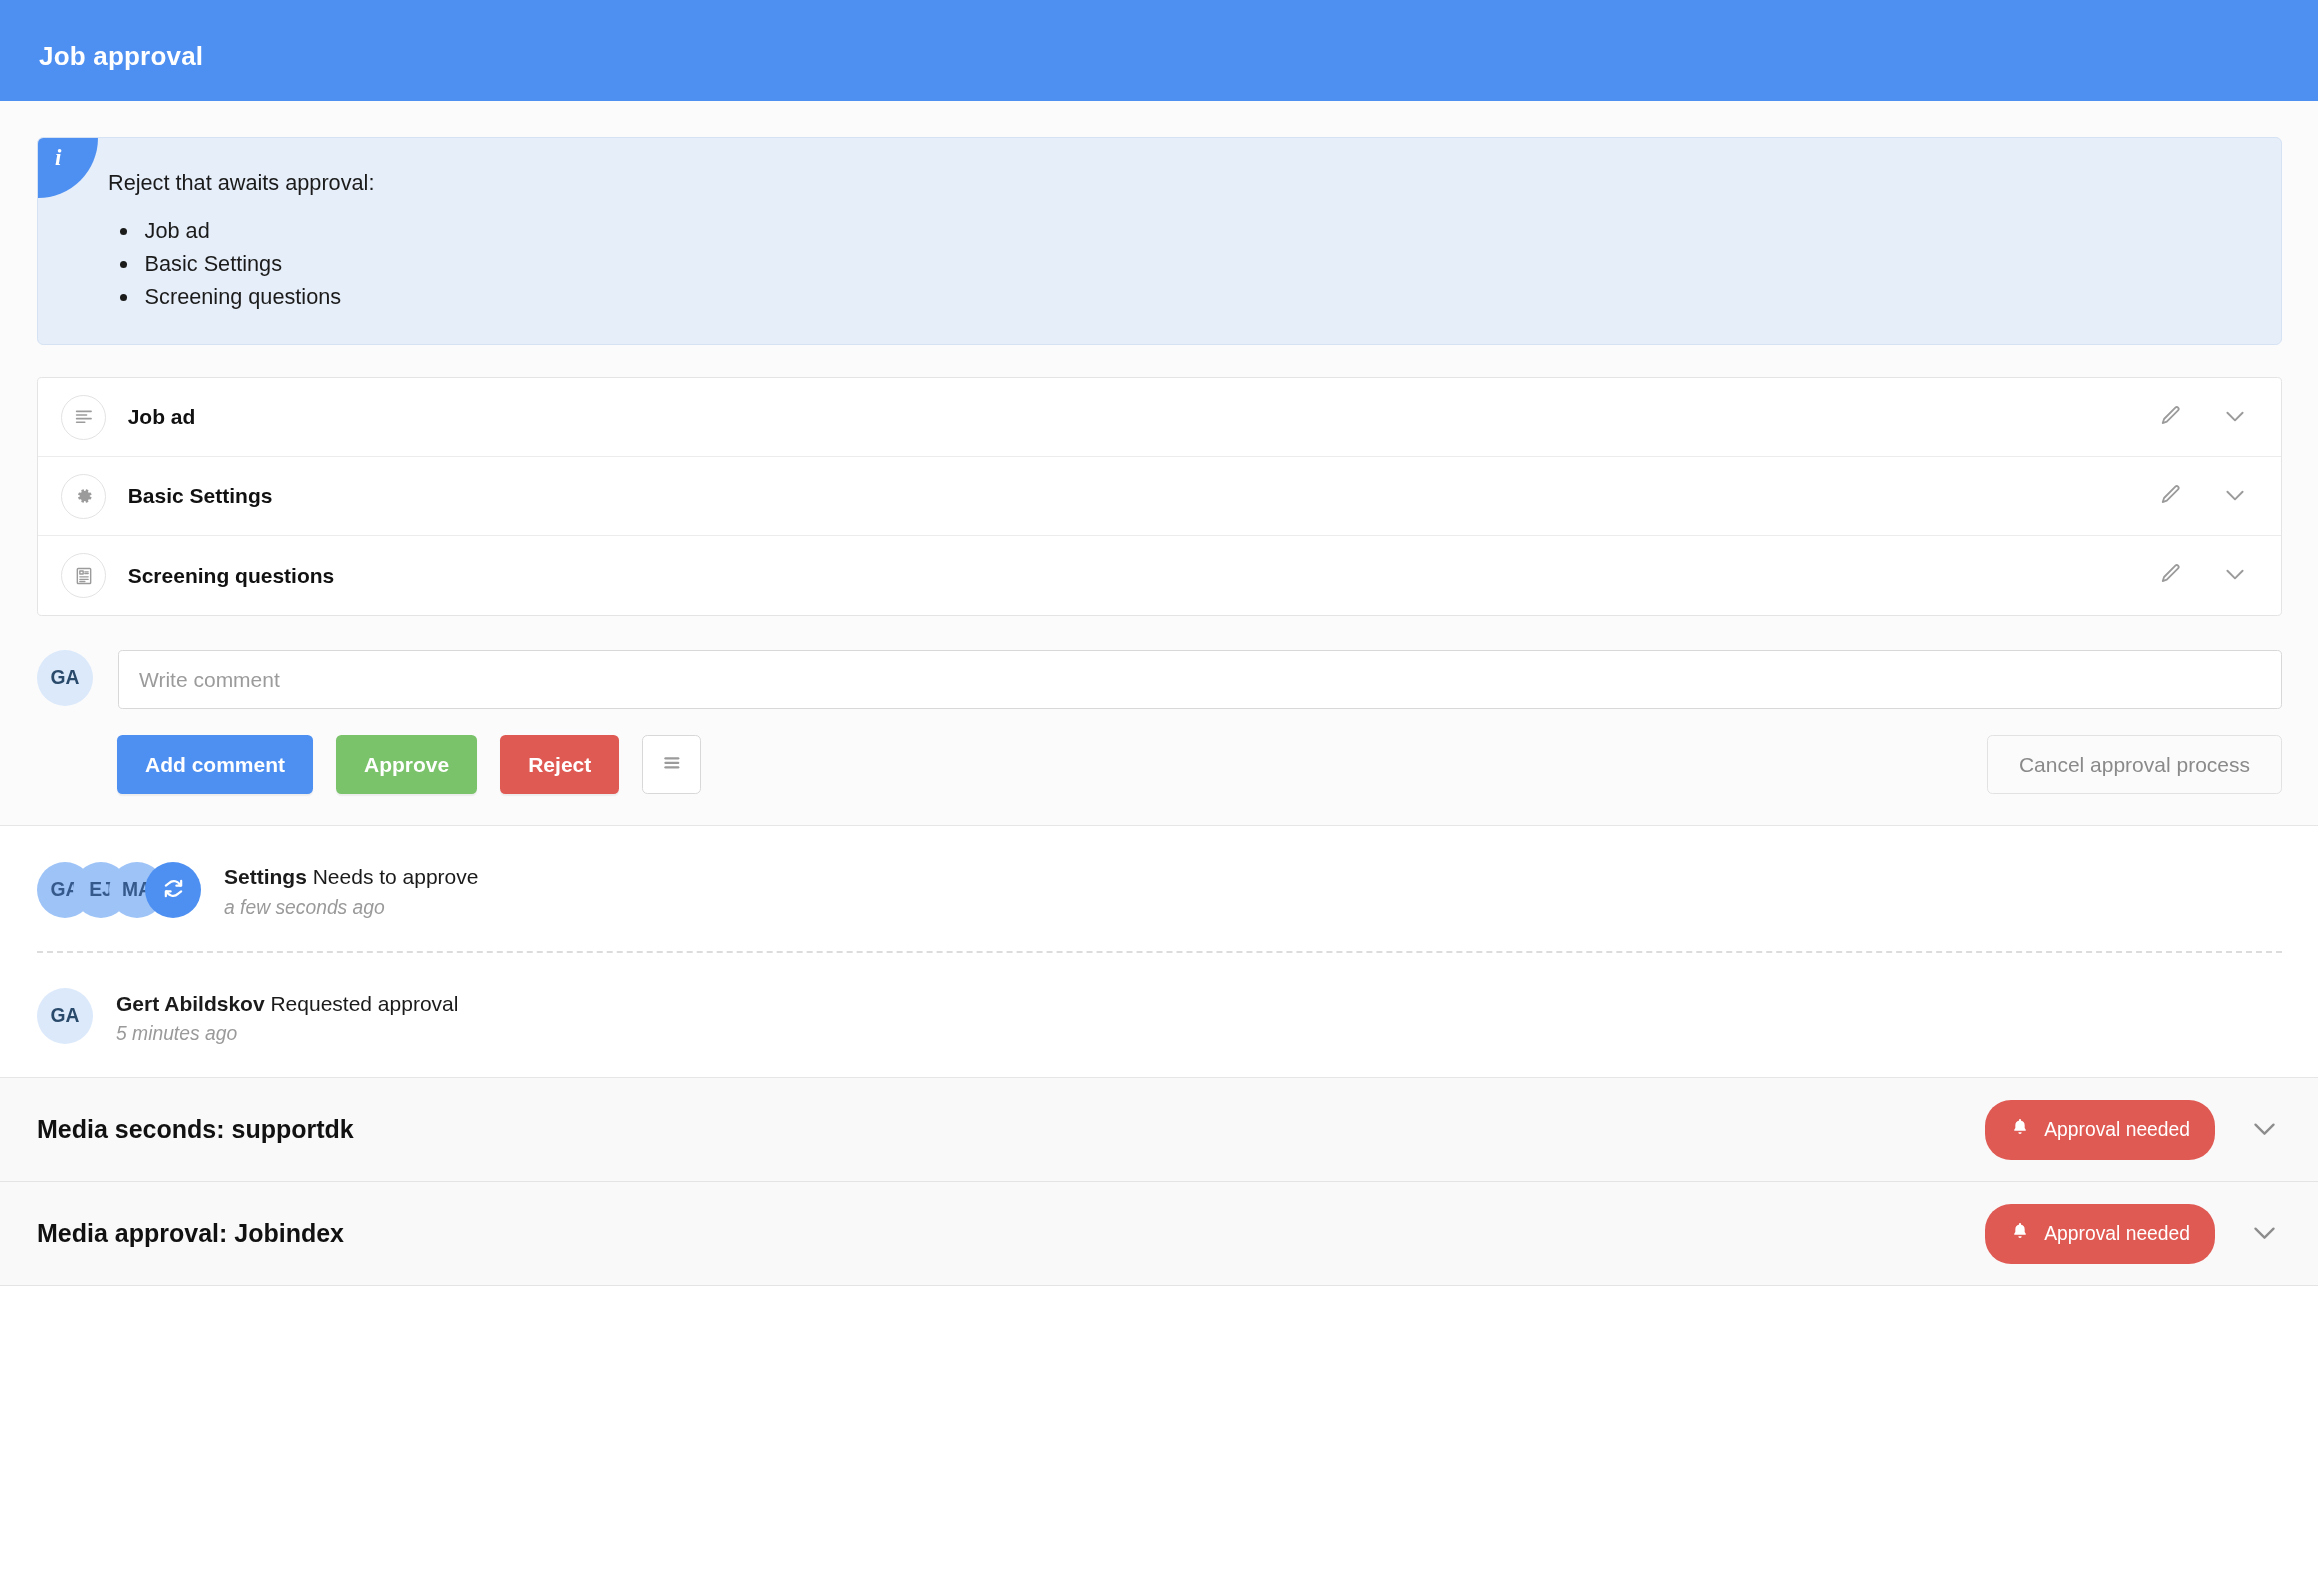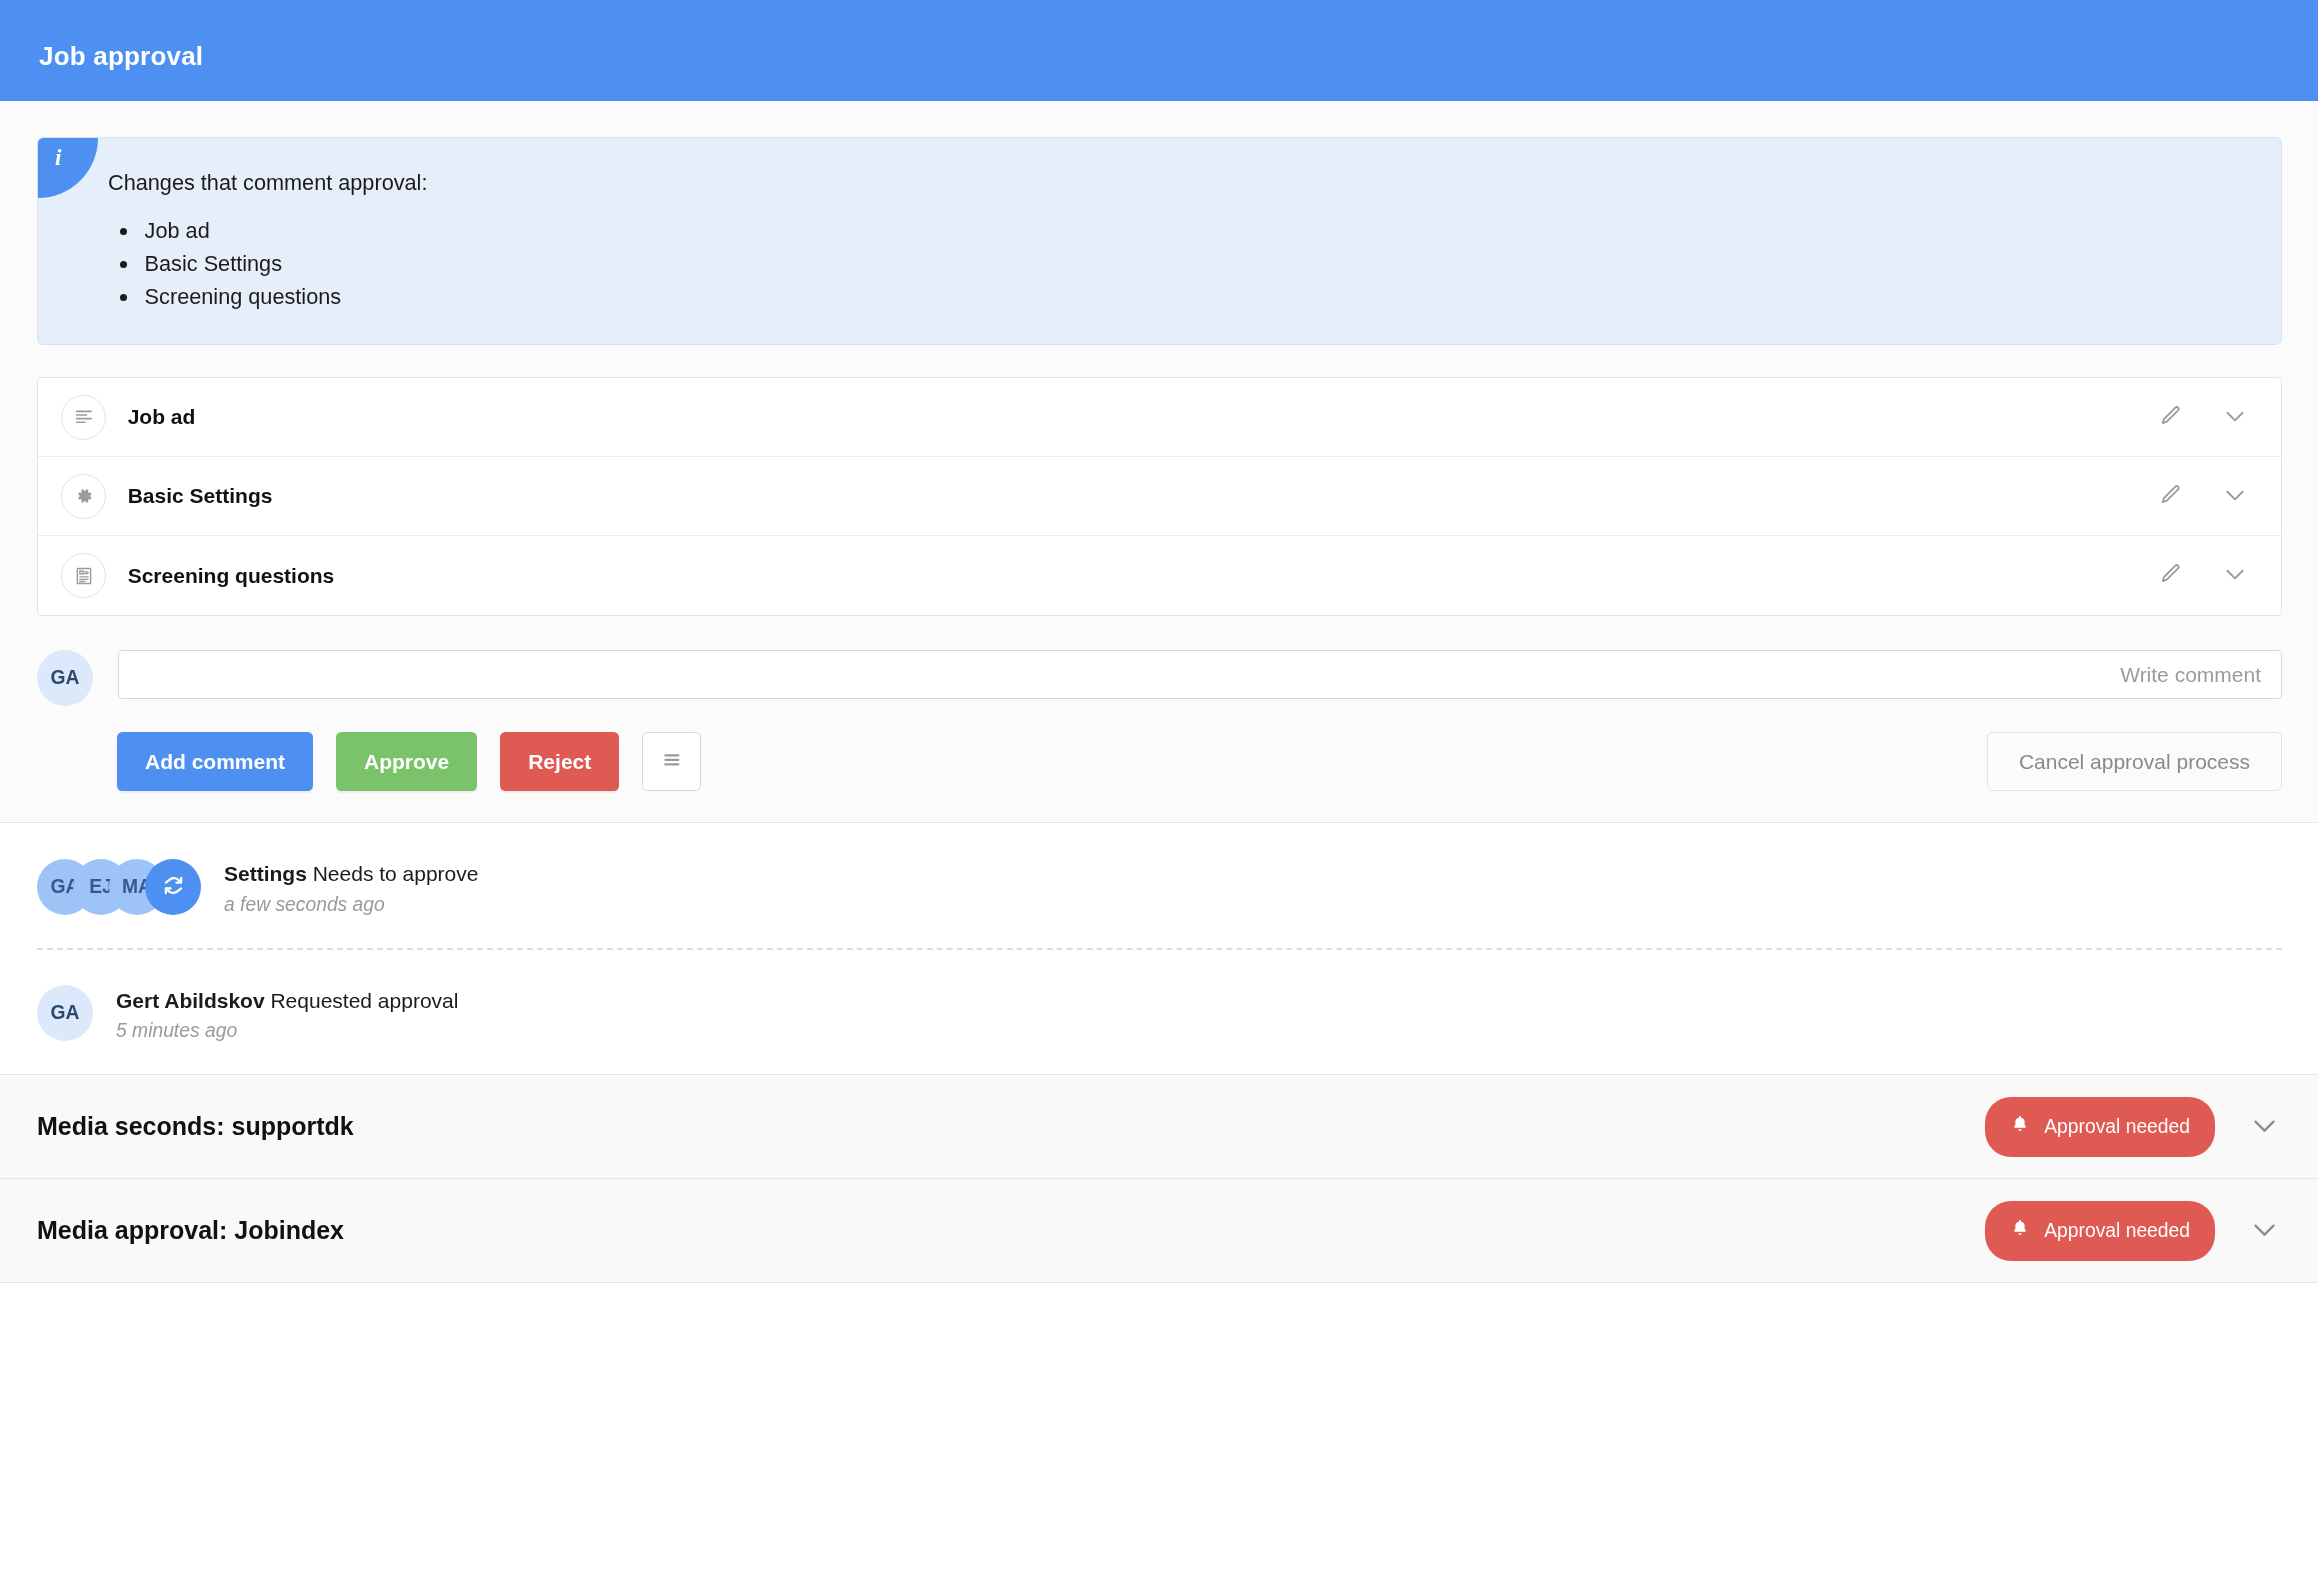--- a/index.html
+++ b/index.html
@@ -158,30 +158,29 @@
     flex: 0 0 auto;
   }
   .avatar-lg {
     width: 56px; height: 56px;
     background: #dbe9fb;
     color: #2a4a6b;
     font-size: 19.3px;
   }
   .comment-input {
     flex: 1 1 auto;
-    height: 49px;
+    height: 59px;
     border: 1.5px solid #d8d8d8;
     border-radius: 4.6px;
     background: #ffffff;
     font-size: 21px;
     color: #111;
     padding: 0 20px;
     font-family: "Liberation Sans", sans-serif;
     outline: none;
-    text-align: right;
   }
   .comment-input::placeholder { color: #9b9b9b; }
 
   
   .btn-bar {
     margin-top: 26px;
     padding-left: 80px;
     display: flex;
     align-items: center;
     gap: 23px;
@@ -306,21 +305,21 @@
 <div class="header">
   <div class="header-title">Job approval</div>
 </div>
 
 <div class="approval-body">
 
   <div class="info-banner">
     <div class="info-corner">
       <span>i</span>
     </div>
-    <div class="info-text">Changes that comment approval:</div>
+    <div class="info-text">Reject that awaits approval:</div>
     <ul class="info-list">
       <li>Job ad</li>
       <li>Basic Settings</li>
       <li>Screening questions</li>
     </ul>
   </div>
 
   <div class="accordion">
 
     <div class="acc-row">

